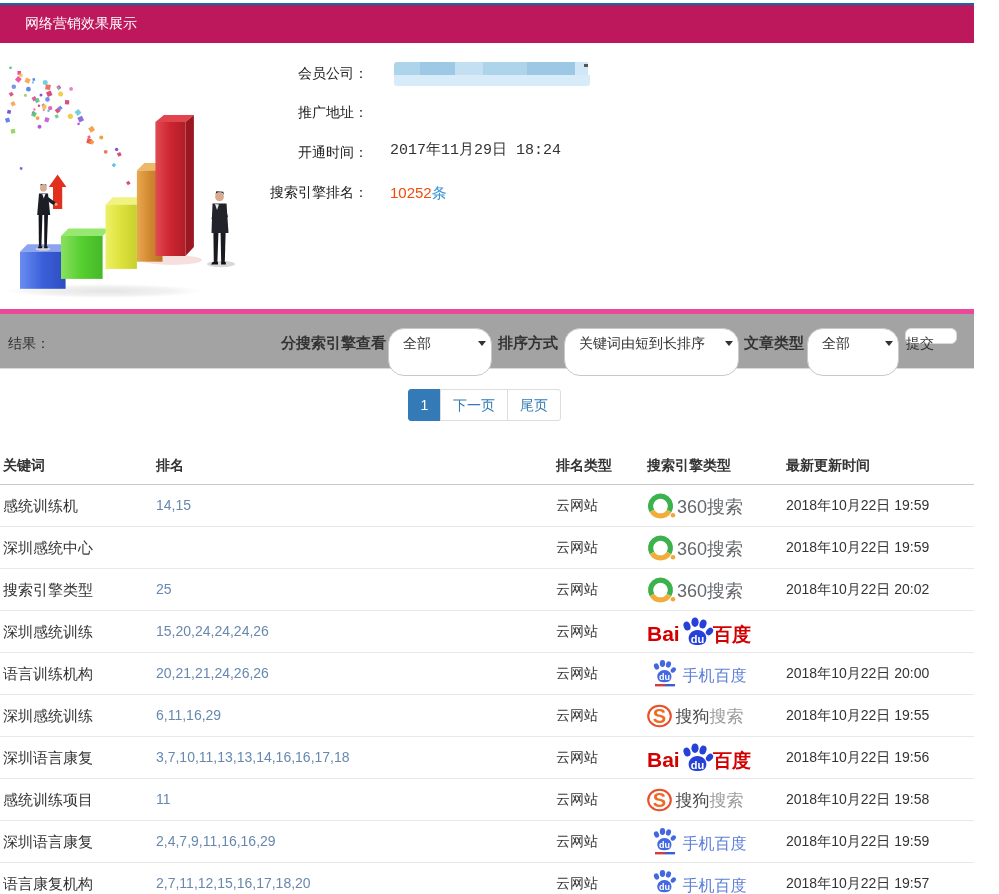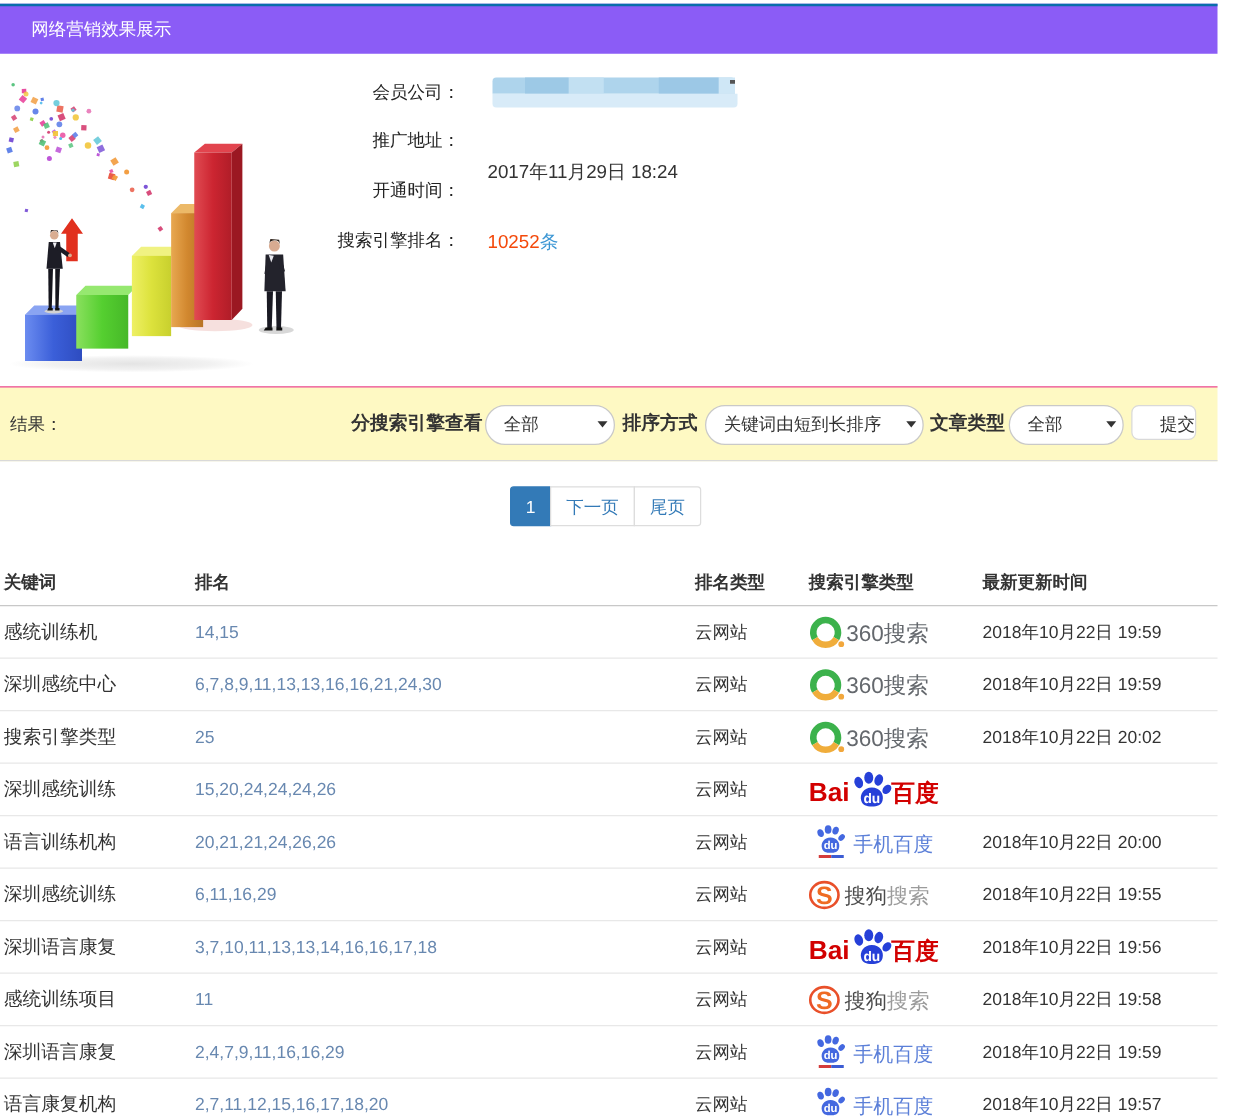--- a/index.html
+++ b/index.html
@@ -1,27 +1,27 @@
 <!DOCTYPE html>
 <html><head>
 <meta charset="utf-8">
 <style>
   * { margin:0; padding:0; box-sizing:border-box; }
   html,body { width:999px; background:#fff; font-family:"Liberation Sans",sans-serif; }
   body { position:relative; height:894px; overflow:hidden; }
   .abs { position:absolute; }
-  .topbar { position:absolute; left:0; top:3px; width:974px; height:40px; background:#8b5cf6; border-top:2px solid #0a6dab; box-sizing:border-box; }
+  .topbar { position:absolute; left:0; top:3px; width:974px; height:40px; background:#be185d; border-top:2px solid #0a6dab; box-sizing:border-box; }
   .topbar span { position:absolute; left:25px; top:0; line-height:37px; color:#fff; font-size:14px; }
   .lab { position:absolute; width:368px; text-align:right; font-size:14px; color:#222; }
   .val { position:absolute; left:390px; font-size:15px; color:#333; }
-  .fbar { position:absolute; left:0; top:309px; width:974px; height:60px; background:#fef9c3; border-top:1px solid #ec4899; border-bottom:1px solid #d9d9d9; }
+  .fbar { position:absolute; left:0; top:309px; width:974px; height:60px; background:#a3a3a3; border-top:5px solid #ec4899; border-bottom:1px solid #d9d9d9; }
   .fbar .lbl { position:absolute; top:0; line-height:58px; font-size:15px; font-weight:bold; color:#333; }
-  .sel { position:absolute; top:14px; height:32px; background:#fff; border:1px solid #c9c9c9; border-radius:16px; font-size:14px; color:#333; line-height:29px; padding-left:14px; }
+  .sel { position:absolute; top:14px; height:48px; background:#fff; border:1px solid #c9c9c9; border-radius:16px; font-size:14px; color:#333; line-height:29px; padding-left:14px; }
   .sel i { position:absolute; right:5px; top:12px; width:0; height:0; border-left:4px solid transparent; border-right:4px solid transparent; border-top:5px solid #333; }
-  .btn { position:absolute; top:14px; height:28px; background:#fff; border:1px solid #d9d9d9; border-radius:6px; font-size:14px; color:#333; line-height:29px; text-align:right; }
+  .btn { position:absolute; top:14px; height:16px; background:#fff; border:1px solid #d9d9d9; border-radius:6px; font-size:14px; color:#333; line-height:29px; text-align:left; }
   .pag { position:absolute; top:389px; left:408px; height:32px; }
   .pag a { float:left; height:32px; line-height:30px; border:1px solid #ddd; background:#fff; color:#337ab7; font-size:14px; text-align:center; margin-left:-1px; }
   .pag a.on { background:#337ab7; border-color:#337ab7; color:#fff; margin-left:0; border-radius:3px 0 0 3px; }
   .pag a.last { border-radius:0 3px 3px 0; }
   .tbl { position:absolute; left:0; top:448px; width:974px; }
   .thead { position:relative; height:37px; border-bottom:1px solid #c8c8c8; font-weight:bold; font-size:14px; color:#333;padding-left:40px; }
   .thead span { position:absolute; top:0; line-height:34px; }
   .row { position:relative; height:42px; border-bottom:1px solid #e8e8e8; font-size:14px; color:#333; }
   .row span { position:absolute; top:0; line-height:41px; }
   .c1 { left:3px; } .row .c1 { font-size:15px; }
@@ -167,21 +167,21 @@
       <circle cx="116.6" cy="92.4" r="1.7" fill="#7a52d6" opacity="0.98"></circle>
       <rect x="113.3" y="106.1" width="3.1" height="3.1" fill="#49b8ea" transform="rotate(29,113.3,106.1)" opacity="0.90"></rect>
       <rect x="116.8" y="96.5" width="3.7" height="3.7" fill="#d43a6e" transform="rotate(-26,116.8,96.5)" opacity="0.90"></rect>
       <rect x="126.0" y="125.6" width="3.3" height="3.3" fill="#d43a6e" transform="rotate(-35,126.0,125.6)" opacity="0.90"></rect>
     </svg></div>
 
 <div class="lab" style="top:65px;">会员公司：</div>
 <div class="lab" style="top:104px;">推广地址：</div>
 <div class="lab" style="top:144px;">开通时间：</div>
 <div class="lab" style="top:184px;">搜索引擎排名：</div>
-<div class="val" style="top:128px;">2017年11月29日 18:24</div>
+<div class="val" style="top:140px;font-family:Liberation Mono, monospace;">2017年11月29日 18:24</div>
 <div class="val" style="top:184px;"><span style="color:#f4490b;">10252</span><span style="color:#3b96d4;">条</span></div>
 
 <div class="abs" style="left:394px;top:62px;width:194px;height:13px;background:#aed4ec;border-radius:3px 3px 0 0;"></div>
 <div class="abs" style="left:420px;top:62px;width:35px;height:13px;background:#9dc9e6;"></div>
 <div class="abs" style="left:455px;top:62px;width:28px;height:13px;background:#c2e0f2;"></div>
 <div class="abs" style="left:527px;top:62px;width:48px;height:13px;background:#9cc8e6;"></div>
 <div class="abs" style="left:575px;top:62px;width:13px;height:13px;background:#cfe7f6;"></div>
 <div class="abs" style="left:584px;top:64px;width:4px;height:3px;background:#555;"></div>
 <div class="abs" style="left:394px;top:75px;width:196px;height:11px;background:#d8ebf8;border-radius:0 0 3px 3px;"></div>
 
@@ -217,21 +217,20 @@
       <span class="c5">2018年10月22日 19:59</span>
       <svg width="110" height="32" viewBox="0 0 110 32">
         <path d="M4.93,20.95 A9.9,9.9 0 1 1 22.07,20.95" fill="none" stroke="#3cb24c" stroke-width="5.2"></path>
         <path d="M4.93,20.95 A9.9,9.9 0 0 0 22.07,20.95" fill="none" stroke="#f0ad3b" stroke-width="5.2"></path>
         <circle cx="26" cy="25.3" r="2.3" fill="#f2a73c"></circle>
         <text x="30" y="22.5" font-size="18" fill="#64686d" font-family="Liberation Sans,sans-serif">360搜索</text>
       </svg>
     </div>
   <div class="row">
       <span class="c1">深圳感统中心</span>
-      <span class="c2">6,7,8,9,11,13,13,16,16,21,24,30</span>
       <span class="c3">云网站</span>
       <span class="c5">2018年10月22日 19:59</span>
       <svg width="110" height="32" viewBox="0 0 110 32">
         <path d="M4.93,20.95 A9.9,9.9 0 1 1 22.07,20.95" fill="none" stroke="#3cb24c" stroke-width="5.2"></path>
         <path d="M4.93,20.95 A9.9,9.9 0 0 0 22.07,20.95" fill="none" stroke="#f0ad3b" stroke-width="5.2"></path>
         <circle cx="26" cy="25.3" r="2.3" fill="#f2a73c"></circle>
         <text x="30" y="22.5" font-size="18" fill="#64686d" font-family="Liberation Sans,sans-serif">360搜索</text>
       </svg>
     </div>
   <div class="row">

